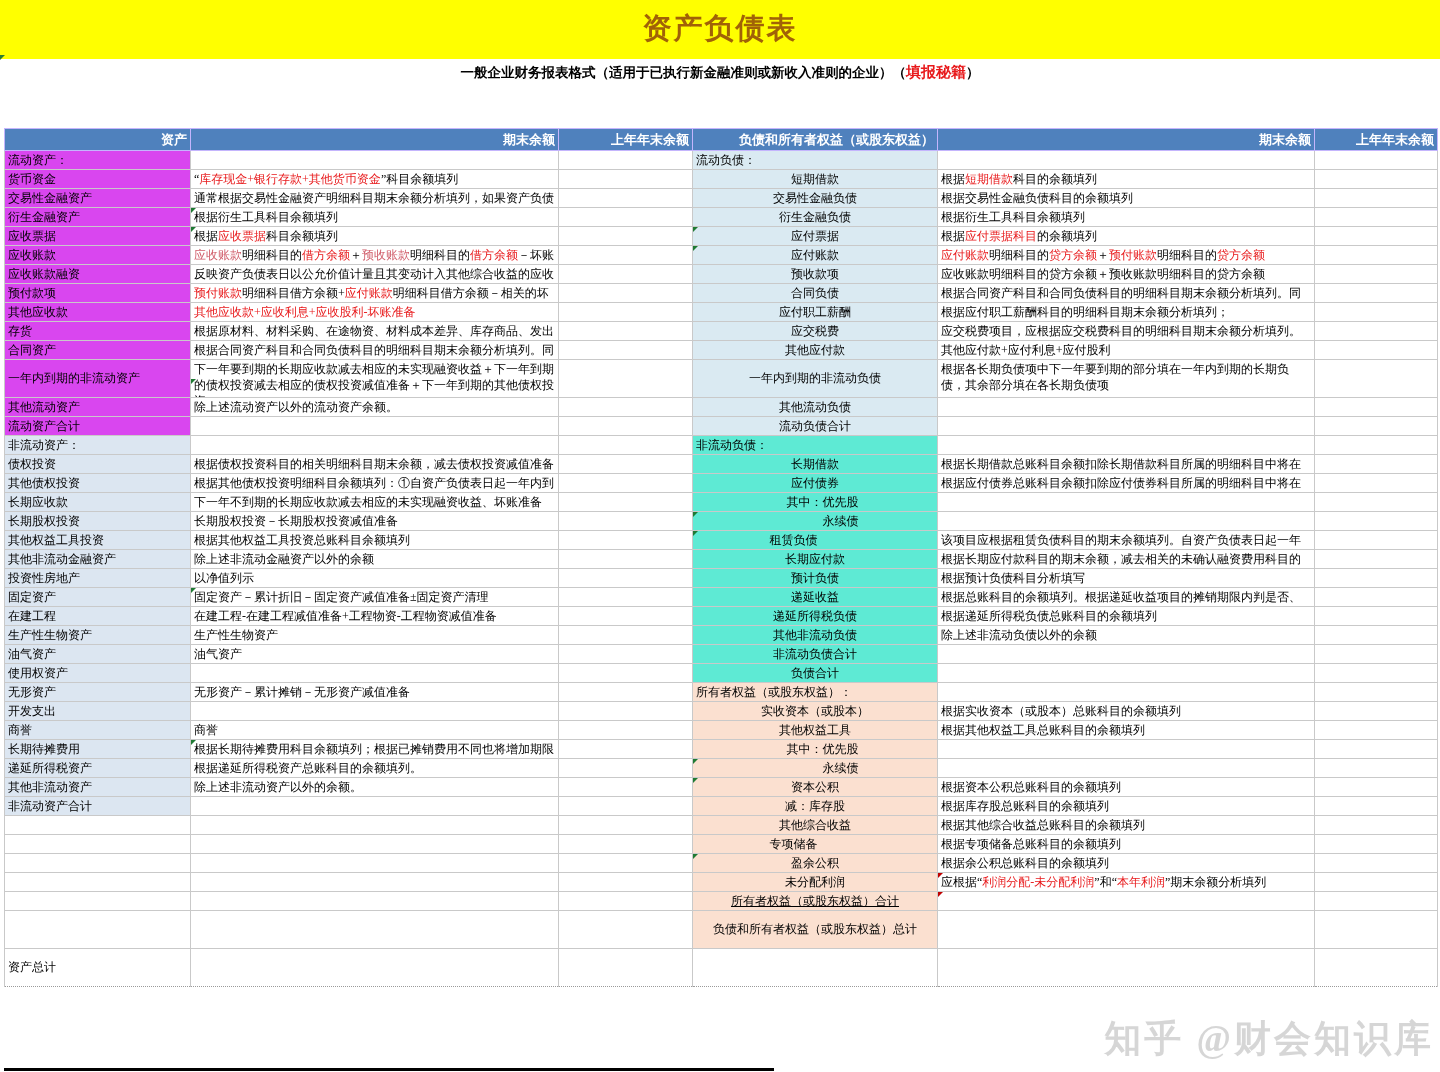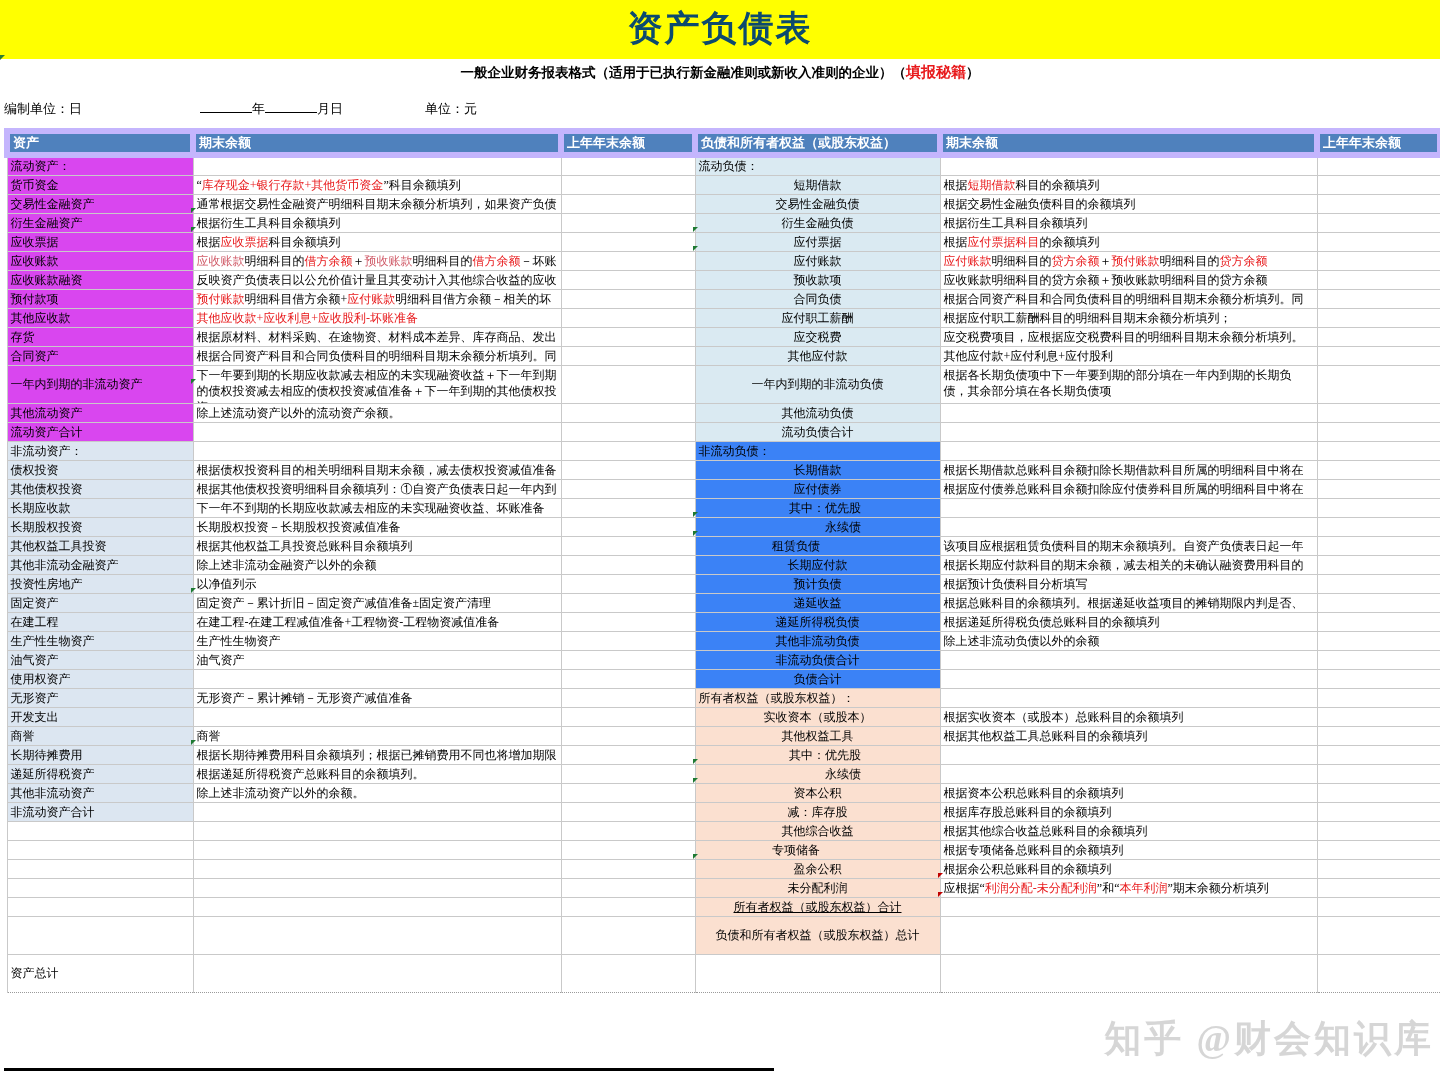--- a/index.html
+++ b/index.html
@@ -19,24 +19,24 @@
 
   
   .title-banner {
     position: absolute;
     left: 0; top: 0;
     width: 1440px; height: 57px;
     background: #ffff00;
     display: flex; align-items: center; justify-content: center;
   }
   .title-banner .title-text {
-    font-size: 35px;
+    font-size: 29px;
     font-weight: bold;
     letter-spacing: 2px;
-    color: #0c4a6e;
+    color: #a16207;
     font-family: "Liberation Serif", "DejaVu Serif", serif;
   }
   .banner-edge {
     position: absolute; left: 0; top: 57px;
     width: 1440px; height: 2px;
     background: #ffff00;
   }
   .banner-edge .greenmark {
     position: absolute; left: 0; top: -2px;
     width: 5px; height: 5px;
@@ -94,37 +94,37 @@
     font-weight: normal;
     color: #000;
     font-family: "Liberation Serif", "DejaVu Serif", serif;
   }
   
   .sheet thead th {
     background: #4f81bd;
     color: #ffffff;
     font-weight: bold;
     font-size: 13px;
-    text-align: left;
+    text-align: right;
     height: 22px;
-    border: 6px solid #c4b5fd;
+    border: 1px solid #c4b5fd;
     font-family: "Liberation Serif", "DejaVu Serif", serif;
   }
   .c-label   { width: 186px; }
   .c-desc    { width: 368px; }
   .c-prev    { width: 134px; }
   .c-label2  { width: 245px; }
   .c-desc2   { width: 377px; }
   .c-prev2   { width: 123px; }
 
   
   .bg-asset-cur   { background: #d946ef; }
   .bg-asset-non   { background: #dce6f1; }
   .bg-liab-cur    { background: #daeaf2; }
-  .bg-liab-non    { background: #3b82f6; }
+  .bg-liab-non    { background: #5eead4; }
   .bg-equity      { background: #fbe0d0; margin-top: 20px; }
   .bg-white       { background: #ffffff; }
 
   .section-head { font-weight: bold; padding-left: 4px; }
   .indent1 { padding-left: 22px; }
   .total-row { font-weight: bold; }
 
   
   .desc {
     position: relative;
@@ -201,25 +201,20 @@
     <span class="title-text">资产负债表</span>
   </div>
   <div class="banner-edge">
     <span class="greenmark"></span>
   </div>
 
   <div class="subtitle">
     <span>一般企业财务报表格式（适用于已执行新金融准则或新收入准则的企业）（</span><span class="red">填报秘籍</span><span>）</span>
   </div>
 
-  <div class="meta-row">
-    <span class="meta-item meta-prep">编制单位：日</span>
-    <span class="meta-item meta-date"><span class="ul"></span><span>年</span><span class="ul"></span><span>月日</span></span>
-    <span class="meta-item meta-unit">单位：元</span>
-  </div>
 
   <table class="sheet">
     <colgroup>
       <col class="c-label">
         <col class="c-desc">
         <col class="c-prev">
       <col class="c-label2">
         <col class="c-desc2">
         <col class="c-prev2">
     </colgroup>

